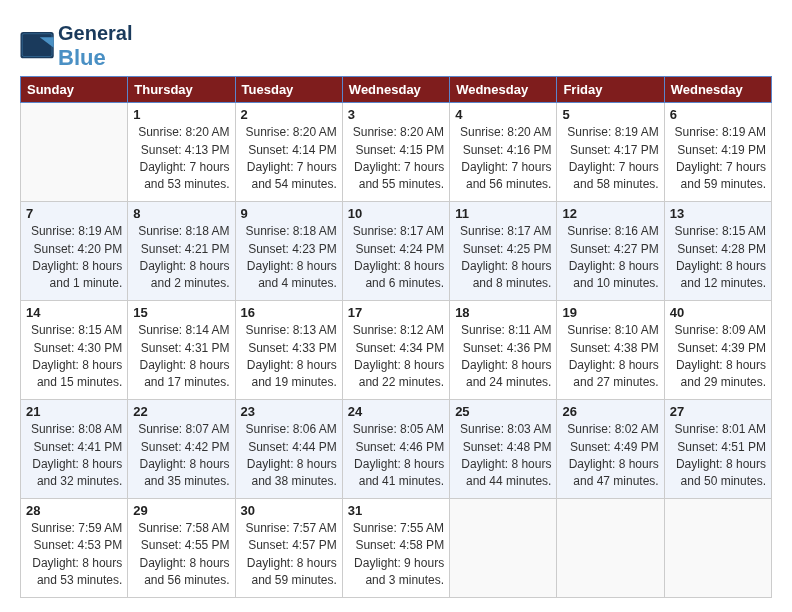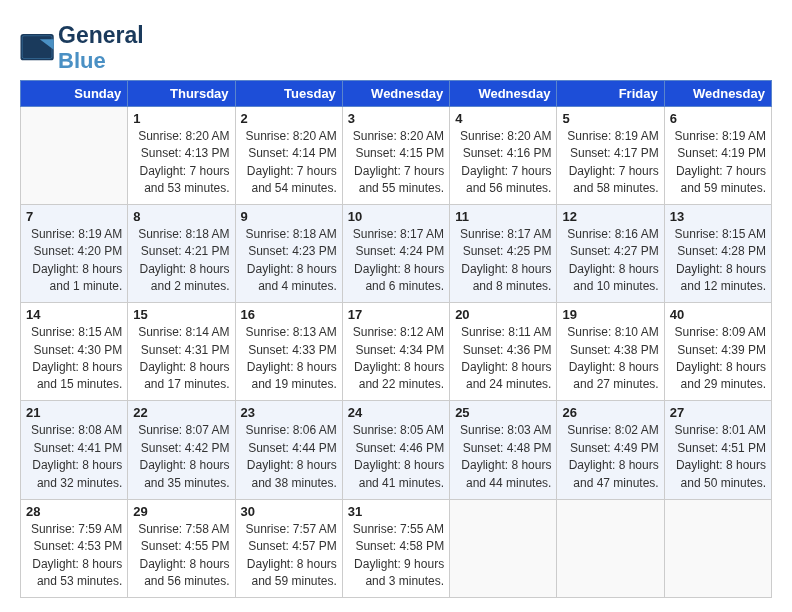--- a/index.html
+++ b/index.html
@@ -48,23 +48,23 @@
       margin-top: 2px;
     }
     .calendar {
       flex: 1;
       border: 1px solid #ccc;
       border-collapse: collapse;
       width: 100%;
       table-layout: fixed;
     }
     .calendar th {
-      background: #1d4ed8;
+      background: #7f1d1d;
       color: #fff;
-      text-align: right;
+      text-align: left;
       padding: 5px 6px;
       font-size: 13px;
       border: 1px solid #5a85cc;
     }
     .calendar td {
       vertical-align: top;
       border: 1px solid #ccc;
       padding: 4px 5px;
       font-size: 10.5px;
       color: #333;
@@ -95,21 +95,21 @@
 
 <div class="page">
   <div class="header">
     <div class="logo">
       <svg class="logo-icon" viewBox="0 0 40 32">
         <rect x="0" y="0" width="38" height="30" rx="3" fill="#1a3a5c"></rect>
         <polygon points="22,6 38,6 38,18" fill="#4a90c4"></polygon>
         <rect x="2" y="2" width="34" height="26" rx="2" fill="none" stroke="#4a90c4" stroke-width="0.5"></rect>
       </svg>
       <div>
-        <div style="font-size:23px;font-weight:bold;color:#1a3a5c;line-height:1.15">General</div>
+        <div style="font-size:20px;font-weight:bold;color:#1a3a5c;line-height:1.15">General</div>
         <div style="font-size:22px;font-weight:bold;color:#4a90c4;line-height:1.15">Blue</div>
       </div>
     </div>
     <div class="title-block">
       <div class="month-title"></div>
       <div class="subtitle"></div>
     </div>
   </div>
 
   <table class="calendar">
@@ -193,21 +193,21 @@
           </td>
           <td>
             <span class="day-number">16</span>
             <div class="cell-info">Sunrise: 8:13 AM<br>Sunset: 4:33 PM<br>Daylight: 8 hours and 19 minutes.</div>
           </td>
           <td>
             <span class="day-number">17</span>
             <div class="cell-info">Sunrise: 8:12 AM<br>Sunset: 4:34 PM<br>Daylight: 8 hours and 22 minutes.</div>
           </td>
           <td>
-            <span class="day-number">20</span>
+            <span class="day-number">18</span>
             <div class="cell-info">Sunrise: 8:11 AM<br>Sunset: 4:36 PM<br>Daylight: 8 hours and 24 minutes.</div>
           </td>
           <td>
             <span class="day-number">19</span>
             <div class="cell-info">Sunrise: 8:10 AM<br>Sunset: 4:38 PM<br>Daylight: 8 hours and 27 minutes.</div>
           </td>
           <td>
             <span class="day-number">40</span>
             <div class="cell-info">Sunrise: 8:09 AM<br>Sunset: 4:39 PM<br>Daylight: 8 hours and 29 minutes.</div>
           </td>

